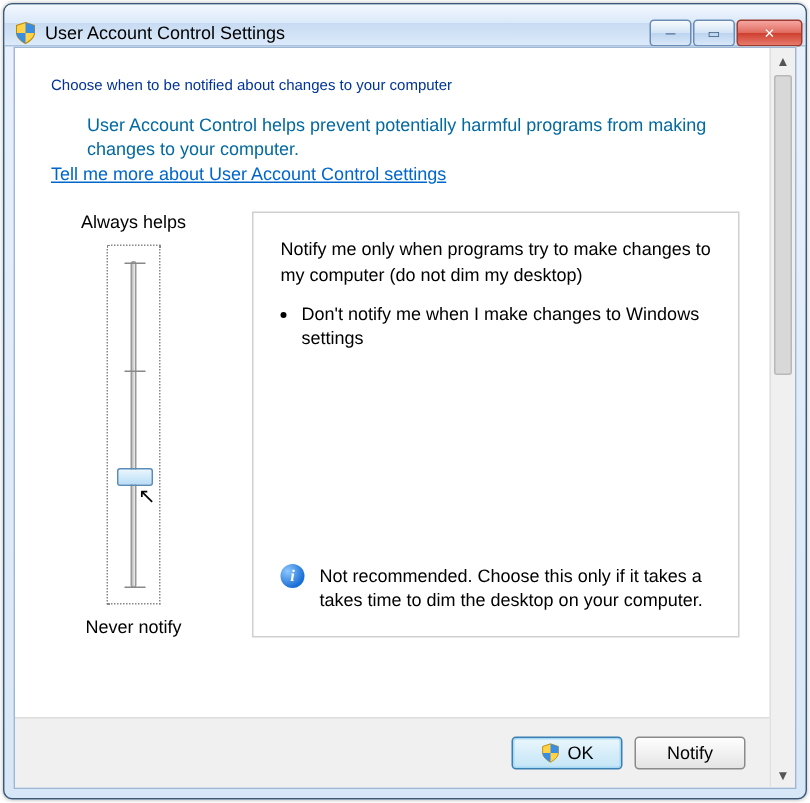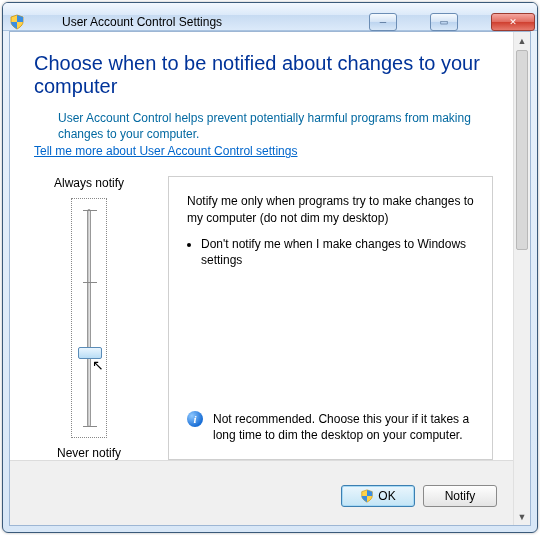--- a/index.html
+++ b/index.html
@@ -25,21 +25,20 @@
     flex-direction: column;
     overflow: hidden;
   }
   .titlebar {
     height: 28px;
     display: flex;
     align-items: center;
     padding: 10px 2px 0 6px;
     background: linear-gradient(to bottom, #f3f8fe 0%, #dbe9f9 45%, #c7dbf2 46%, #dceafa 100%);
     border-bottom: 1px solid #a9c3e0;
-    gap: 32px;
   }
   .titlebar .icon { width: 16px; height: 16px; margin-right: 5px; }
   .titlebar .title { flex: 1; color: #000; font-size: 12px; }
   .win-btn {
     width: 28px; height: 18px;
     margin-left: 1px;
     border: 1px solid #6b8db5;
     border-radius: 3px;
     background: linear-gradient(to bottom, #f6fafe 0%, #d3e3f5 50%, #bcd4ef 51%, #d9e8f8 100%);
     display: flex; align-items: center; justify-content: center;
@@ -65,21 +64,21 @@
   }
   .scroll-arrow { height: 17px; display:flex; align-items:center; justify-content:center; font-size:9px; color:#555; }
   .scroll-thumb { position:absolute; left:2px; right:2px; top:18px; height:200px; background:#d8d8d8; border:1px solid #b8b8b8; border-radius:2px; }
   .content {
     position: absolute; left: 0; right: 17px; top: 0; bottom: 0;
     padding: 20px 20px 10px 24px;
     display: flex; flex-direction: column;
   }
   .heading {
     color: #003399;
-    font-size: 20px;
+    font-size: 10px;
     font-weight: normal;
     margin: 0 0 12px 0;
   }
   .intro { color: #0369a1; line-height: 1.35; margin-bottom: 2px; margin-left: 24px; }
   .link { color: #0066cc; text-decoration: underline; cursor: pointer; margin-top: 24px; }
   .main-row {
     display: flex; margin-top: 18px; gap: 24px;
   }
   .slider-col {
     width: 110px;
@@ -136,21 +135,21 @@
     font-style: italic; font-family: Georgia, serif;
   }
   .rec-text { line-height:1.35; }
   .button-bar {
     margin-top: auto;
     padding-top: 14px;
     border-top: 0;
     display: flex; justify-content: flex-end; gap: 8px;
     background: #f0f0f0;
     margin-left:-24px; margin-right:-20px; margin-bottom:-10px;
-    padding: 24px 16px;
+    padding: 12px 16px;
     border-top:1px solid #dcdcdc;
   }
   .btn {
     min-width: 74px; height: 22px;
     border: 1px solid #8a8a8a; border-radius: 3px;
     background: linear-gradient(to bottom,#fefefe,#e4e4e4);
     font-size:12px; display:flex; align-items:center; justify-content:center; gap:4px;
     padding: 0 10px;
   }
   .btn.default {
@@ -189,42 +188,42 @@
       <div class="scroll-arrow" style="position:absolute;bottom:0;left:0;right:0;">▼</div>
     </div>
 
     <div class="content">
       <h1 class="heading">Choose when to be notified about changes to your computer</h1>
       <div class="intro">User Account Control helps prevent potentially harmful programs from making changes to your computer.</div>
       <div><a class="link">Tell me more about User Account Control settings</a></div>
 
       <div class="main-row">
         <div class="slider-col">
-          <div class="slider-label">Always notify</div>
+          <div class="slider-label">Always helps</div>
           <div class="slider-track-wrap">
             <div class="slider-track">
               <div class="tick t0"></div>
               <div class="tick t1"></div>
               <div class="tick t2"></div>
               <div class="tick t3"></div>
               <div class="thumb"></div>
               <span class="cursor-arrow">↖</span>
             </div>
           </div>
           <div class="slider-label-bottom">Never notify</div>
         </div>
 
         <div class="desc-box">
           <div class="desc-title">Notify me only when programs try to make changes to my computer (do not dim my desktop)</div>
           <ul class="bullets">
             <li>Don't notify me when I make changes to Windows settings</li>
           </ul>
           <div class="rec-row">
             <span class="info-icon">i</span>
-            <div class="rec-text">Not recommended. Choose this your if it takes a long time to dim the desktop on your computer.</div>
+            <div class="rec-text">Not recommended. Choose this only if it takes a takes time to dim the desktop on your computer.</div>
           </div>
         </div>
       </div>
 
       <div class="button-bar">
         <div class="btn default">
           <span class="shield-icon">
             <svg viewBox="0 0 16 16">
                 <path d="M8 1 L14 3 V8 C14 12 8 15 8 15 C8 15 2 12 2 8 V3 Z" fill="#ffd24a" stroke="#c08a00" stroke-width="0.7"></path>
                 <path d="M8 1 L14 3 V8 L8 8 Z" fill="#3a8de0"></path>

